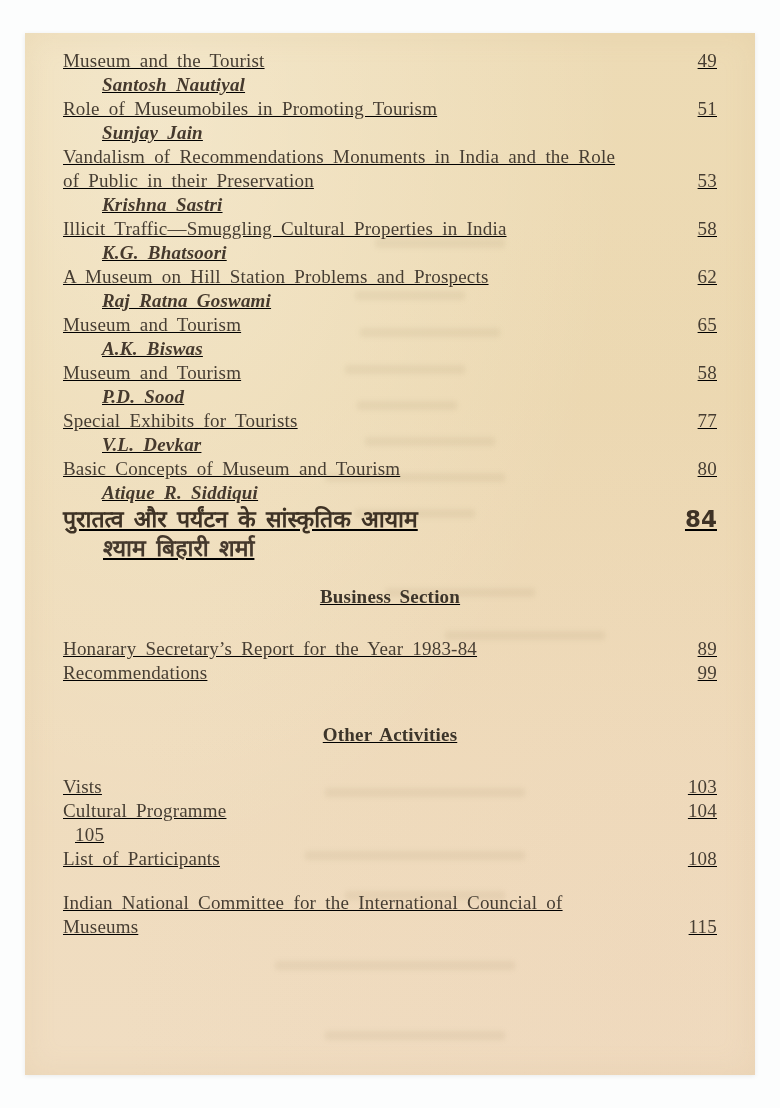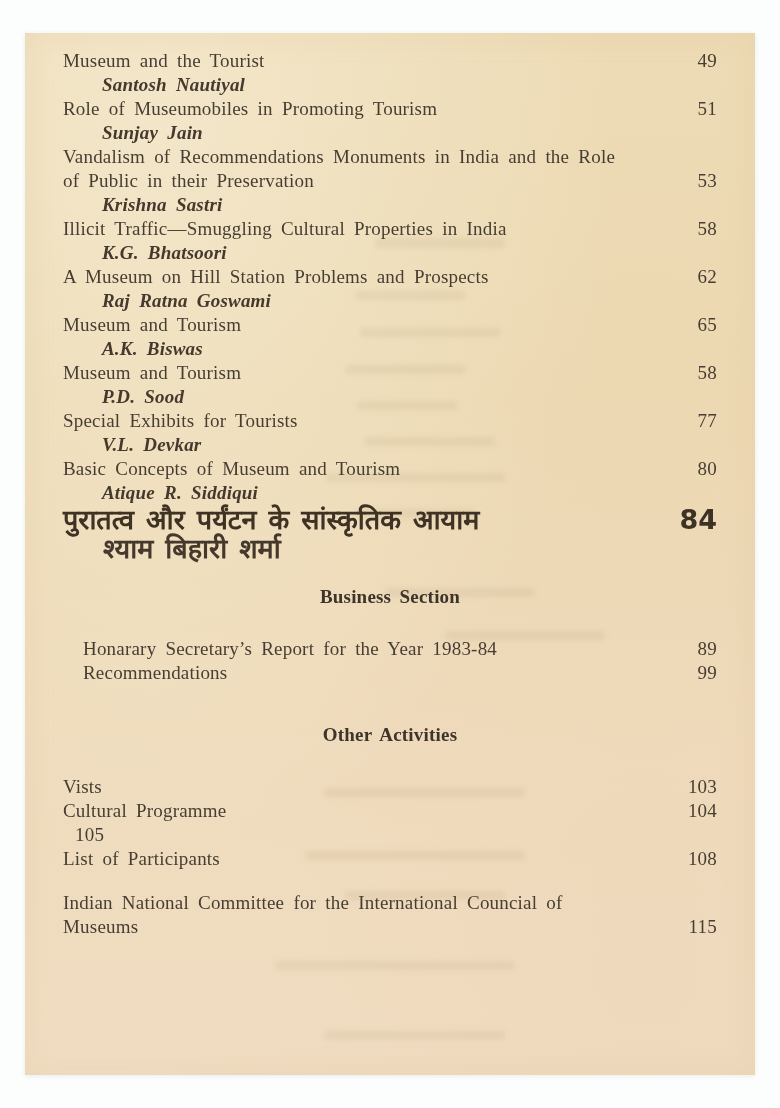--- a/index.html
+++ b/index.html
@@ -19,20 +19,21 @@
     left: 25px;
     top: 33px;
     width: 730px;
     height: 1042px;
     background:
       radial-gradient(ellipse at 18% 8%, rgba(255,252,240,0.35), rgba(255,252,240,0) 55%),
       radial-gradient(ellipse at 85% 90%, rgba(235,200,170,0.18), rgba(235,200,170,0) 60%),
       linear-gradient(180deg, #eddbb5 0%, #ecd9b2 35%, #efdcbd 70%, #f0ddc2 100%);
     box-shadow: 0 1px 5px rgba(0,0,0,0.08), inset 0 0 30px rgba(210,180,130,0.18);
     box-sizing: border-box;
+    text-decoration: underline;
   }
   .content {
     position: relative;
     padding: 16px 38px 0 38px;
     color: #473e33;
     font-size: 19px;
     line-height: 24px;
     letter-spacing: 0.2px;
     word-spacing: 0.22em;
   }
@@ -47,41 +48,41 @@
     white-space: nowrap;
   }
   .author {
     padding-left: 39px;
     font-style: italic;
     font-weight: 600;
     color: #45392d;
   }
   .entry.hi {
     font-family: "DejaVu Sans", sans-serif;
-    font-size: 27px;
+    font-size: 23px;
     line-height: 29px;
     font-weight: 600;
     color: #3e3225;
     letter-spacing: 0;
     word-spacing: 0.1em;
   }
   .entry.hi .author {
     font-style: normal;
     padding-left: 40px;
     font-weight: 600;
   }
   .section-heading {
     text-align: center;
     font-weight: 700;
     color: #3d352a;
     word-spacing: 0.18em;
   }
   .heading-business { margin-top: 22px; }
   .heading-other { margin-top: 38px; }
-  .business-entries { margin-top: 28px; margin-left: 20px; }
+  .business-entries { margin-top: 28px; }
   .other-entries { margin-top: 28px; text-align: center; }
   .final-entry { margin-top: 20px; }
   .ghost {
     position: absolute;
     background: rgba(152,126,92,0.10);
     filter: blur(2.5px);
     border-radius: 3px;
     pointer-events: none;
   }
 </style>

